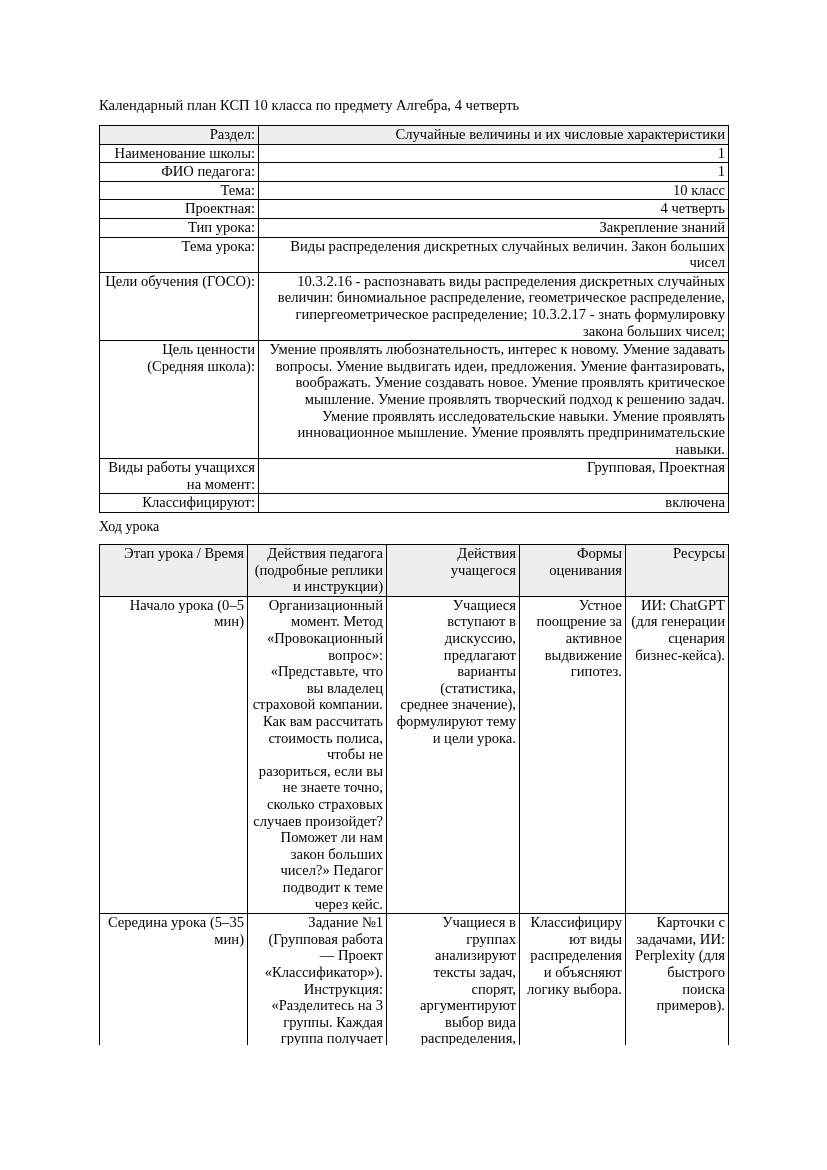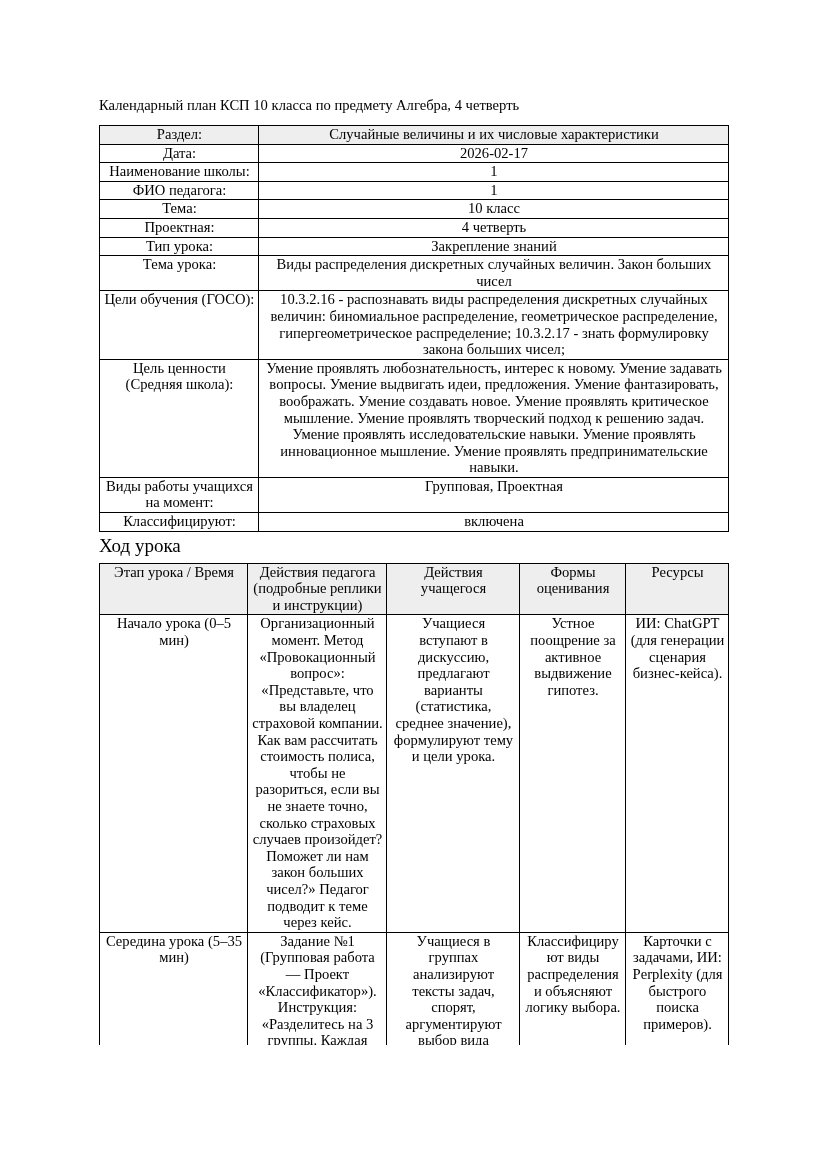--- a/index.html
+++ b/index.html
@@ -29,36 +29,36 @@
     white-space: nowrap;
   }
   table {
     border-collapse: collapse;
     table-layout: fixed;
     width: 629px;
   }
   td, th {
     border: 1px solid #000000;
     vertical-align: top;
-    text-align: center;
+    text-align: right;
     font-weight: normal;
     font-size: 14.6px;
     line-height: 16.6px;
     padding: 0 3px 1px 4px;
     word-wrap: break-word;
     overflow: hidden;
   }
   .info-table col.c-label { width: 159px; }
   .info-table col.c-value { width: 470px; }
   tr.hl td,
   .lesson-table thead th {
     background: #eeeeee;
   }
   .section-heading {
-    font-size: 19px;
+    font-size: 14px;
     line-height: 17px;
     margin: 5px 0 9px 0;
   }
   .lesson-table col.lc1 { width: 148px; }
   .lesson-table col.lc2 { width: 139px; }
   .lesson-table col.lc3 { width: 133px; }
   .lesson-table col.lc4 { width: 106px; }
   .lesson-table col.lc5 { width: 103px; }
 </style>
 </head>
@@ -71,24 +71,20 @@
 
     <table class="info-table">
       <colgroup>
         <col class="c-label">
         <col class="c-value">
       </colgroup>
       <tbody>
           <tr class="hl">
             <td class="label">Раздел:</td>
             <td>Случайные величины и их числовые характеристики</td>
-          </tr>
-          <tr>
-            <td class="label">Дата:</td>
-            <td>2026-02-17</td>
           </tr>
           <tr>
             <td class="label">Наименование школы:</td>
             <td>1</td>
           </tr>
           <tr>
             <td class="label">ФИО педагога:</td>
             <td>1</td>
           </tr>
           <tr>

